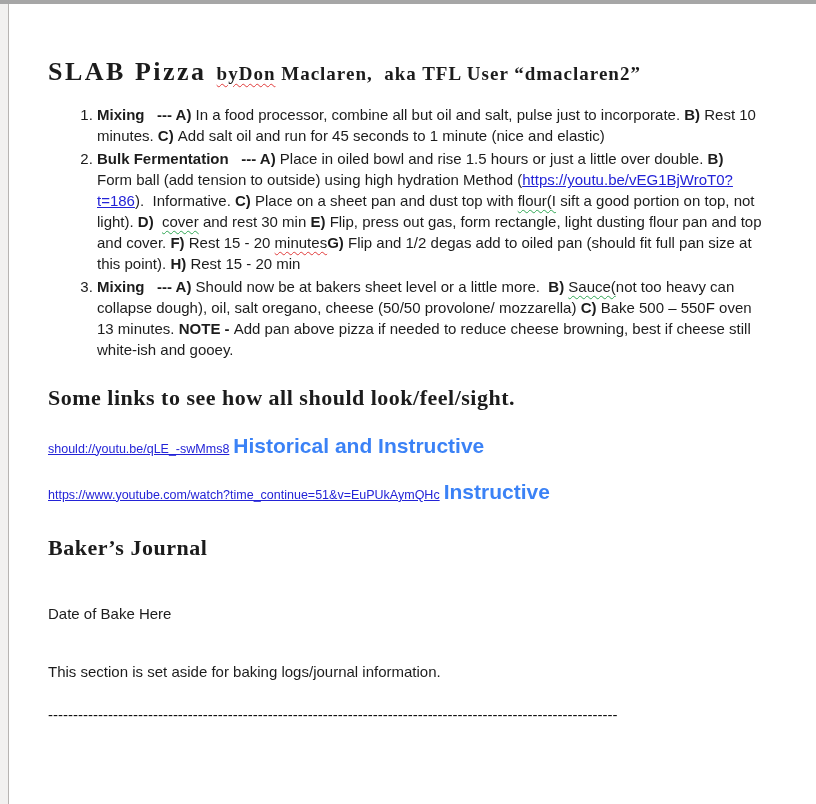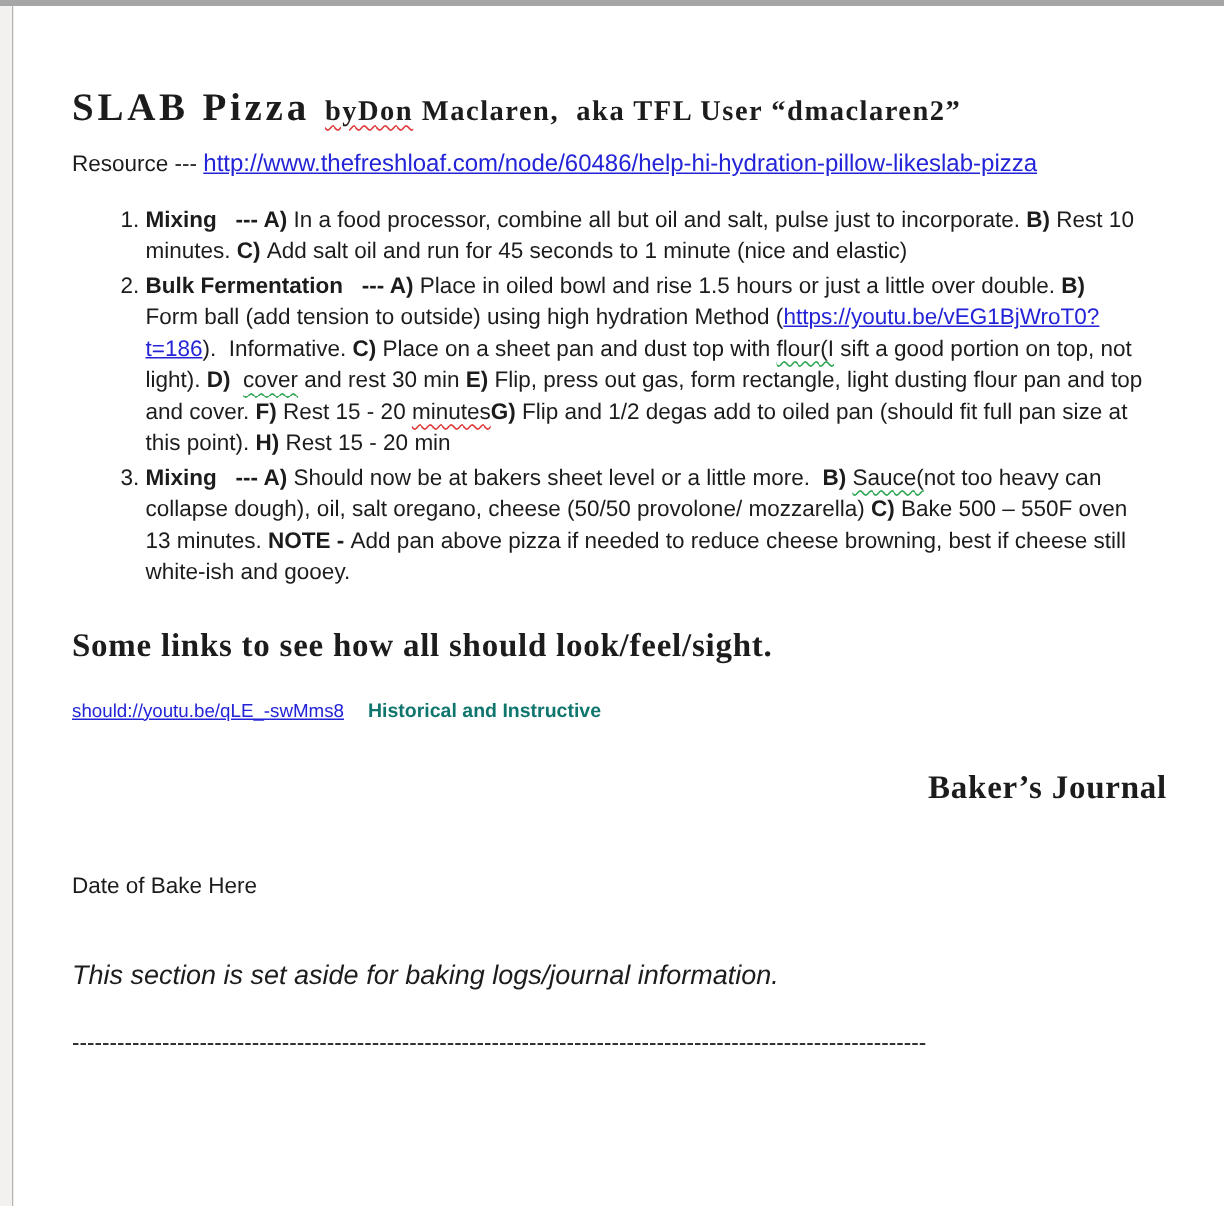--- a/index.html
+++ b/index.html
@@ -33,54 +33,54 @@
     white-space:pre-wrap;max-width:681px;
   }
   .b{font-weight:bold;}
   .sq-red{text-decoration:underline wavy #e03a3a 1px;text-underline-offset:3px;}
   .sq-green{text-decoration:underline wavy #2fa653 1px;text-underline-offset:3px;}
 
   h2.section-heading{
     margin:24px 0 0 0;font-family:"Liberation Serif", serif;font-weight:bold;
     font-size:22px;line-height:1.25;letter-spacing:0.5px;
   }
-  h2.journal-heading{margin-top:30px;text-align:right;}
+  h2.journal-heading{margin-top:30px;}
 
   .links-list{margin-top:8px;}
   .linkrow{margin-top:22px;font-size:12.5px;white-space:nowrap;}
-  .linkrow .linklabel{font-size:13px;color:#0f766e;margin-left:16px;font-weight:bold;}
+  .linkrow .linklabel{font-size:21px;color:#3b82f6;margin-left:4px;font-weight:bold;}
 
   .journal-date{margin-top:44px;font-size:15px;}
-  .journal-note{margin-top:41px;font-size:18px;font-style:italic;}
+  .journal-note{margin-top:41px;font-size:15px;}
   .divider{margin-top:26px;font-size:15px;letter-spacing:0;color:#111;}
 </style>
 </head>
 <body>
 
 <div class="top-band"></div>
 <div class="left-strip"></div>
 
 <div class="page">
   <div class="content">
 
     <h1 class="doc-title"><span class="t1">SLAB Pizza</span><span class="t2"><span class="sq-red">byDon</span><span> Maclaren,  aka TFL User “dmaclaren2”</span></span></h1>
 
-    <p class="resource-line"><span>Resource --- </span><a class="biglink" href="#">http://www.thefreshloaf.com/node/60486/help-hi-hydration-pillow-likeslab-pizza</a></p>
 
 
     <ol class="steps">
         <li><span class="b">Mixing</span><span>   </span><span class="b">--- A) </span><span>In a food processor, combine all but oil and salt, pulse just to incorporate. </span><span class="b">B) </span><span>Rest 10 minutes. </span><span class="b">C) </span><span>Add salt oil and run for 45 seconds to 1 minute (nice and elastic)</span></li>
         <li><span class="b">Bulk Fermentation</span><span>   </span><span class="b">--- A) </span><span>Place in oiled bowl and rise 1.5 hours or just a little over double. </span><span class="b">B) </span><span>Form ball (add tension to outside) using high hydration Method (</span><a class="lnk" href="#">https://youtu.be/vEG1BjWroT0?t=186</a><span>).  Informative. </span><span class="b">C) </span><span>Place on a sheet pan and dust top with </span><span class="sq-green">flour(I</span><span> sift a good portion on top, not light). </span><span class="b">D)  </span><span class="sq-green">cover</span><span> and rest 30 min </span><span class="b">E) </span><span>Flip, press out gas, form rectangle, light dusting flour pan and top and cover. </span><span class="b">F) </span><span>Rest 15 - 20 </span><span class="sq-red">minutes</span><span class="b">G) </span><span>Flip and 1/2 degas add to oiled pan (should fit full pan size at this point). </span><span class="b">H) </span><span>Rest 15 - 20 min</span></li>
         <li><span class="b">Mixing</span><span>   </span><span class="b">--- A) </span><span>Should now be at bakers sheet level or a little more.  </span><span class="b">B) </span><span class="sq-green">Sauce(</span><span>not too heavy can collapse dough), oil, salt oregano, cheese (50/50 provolone/ mozzarella) </span><span class="b">C) </span><span>Bake 500 – 550F oven 13 minutes. </span><span class="b">NOTE - </span><span>Add pan above pizza if needed to reduce cheese browning, best if cheese still white-ish and gooey.</span></li>
       </ol>
 
     <h2 class="section-heading">Some links to see how all should look/feel/sight.</h2>
 
     <div class="links-list">
         <p class="linkrow"><a href="#">should://youtu.be/qLE_-swMms8</a><span class="linklabel">Historical and Instructive</span></p>
+        <p class="linkrow"><a href="#">https://www.youtube.com/watch?time_continue=51&amp;v=EuPUkAymQHc</a><span class="linklabel">Instructive</span></p>
       </div>
 
     <h2 class="section-heading journal-heading">Baker’s Journal</h2>
 
     <p class="journal-date">Date of Bake Here</p>
 
     <p class="journal-note">This section is set aside for baking logs/journal information.</p>
 
     <p class="divider">------------------------------------------------------------------------------------------------------------------</p>
 

